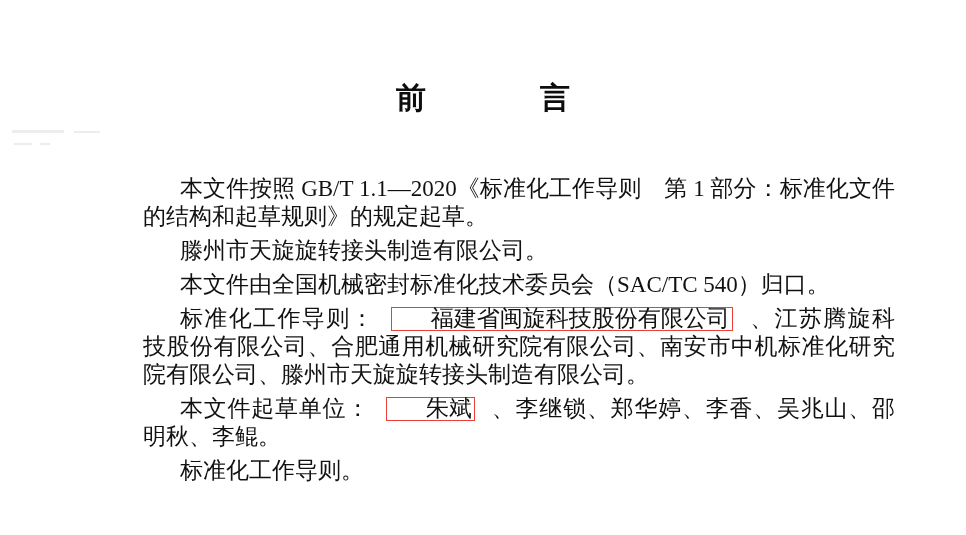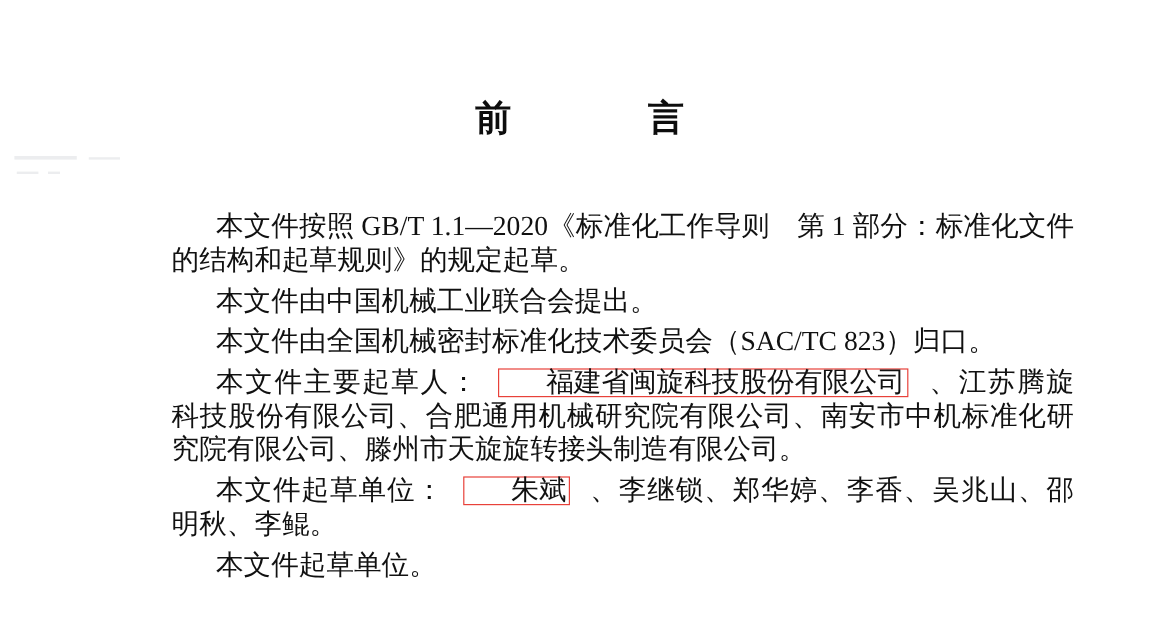--- a/index.html
+++ b/index.html
@@ -77,20 +77,20 @@
 
   <div class="artifact a1"></div>
   <div class="artifact a2"></div>
   <div class="artifact a3"></div>
   <div class="artifact a4"></div>
 
   <div class="doc-title">前　　言</div>
 
   <div class="body-block" id="body-block">
       <p class="para indent"><span>本文件按照 GB/T 1.1—2020《标准化工作导则　第 1 部分：标准化文件的结构和起草规则》的规定起草。</span></p>
-      <p class="para indent"><span>本文件由中国机械工业联合会提出。</span></p>
-      <p class="para indent"><span>本文件由全国机械密封标准化技术委员会（SAC/TC 823）归口。</span></p>
-      <p class="para indent"><span>本文件主要起草人：</span><span class="boxed" style="border-color: rgb(232, 65, 58);">福建省闽旋科技股份有限公司</span><span>、江苏腾旋科技股份有限公司、合肥通用机械研究院有限公司、南安市中机标准化研究院有限公司、滕州市天旋旋转接头制造有限公司。</span></p>
+      <p class="para indent"><span>滕州市天旋旋转接头制造有限公司。</span></p>
+      <p class="para indent"><span>本文件由全国机械密封标准化技术委员会（SAC/TC 540）归口。</span></p>
+      <p class="para indent"><span>标准化工作导则：</span><span class="boxed" style="border-color: rgb(232, 65, 58);">福建省闽旋科技股份有限公司</span><span>、江苏腾旋科技股份有限公司、合肥通用机械研究院有限公司、南安市中机标准化研究院有限公司、滕州市天旋旋转接头制造有限公司。</span></p>
       <p class="para indent"><span>本文件起草单位：</span><span class="boxed" style="border-color: rgb(232, 65, 58);">朱斌</span><span>、李继锁、郑华婷、李香、吴兆山、邵明秋、李鲲。</span></p>
-      <p class="para indent"><span>本文件起草单位。</span></p>
+      <p class="para indent"><span>标准化工作导则。</span></p>
     </div>
 
 </div>
 
 </body></html>

